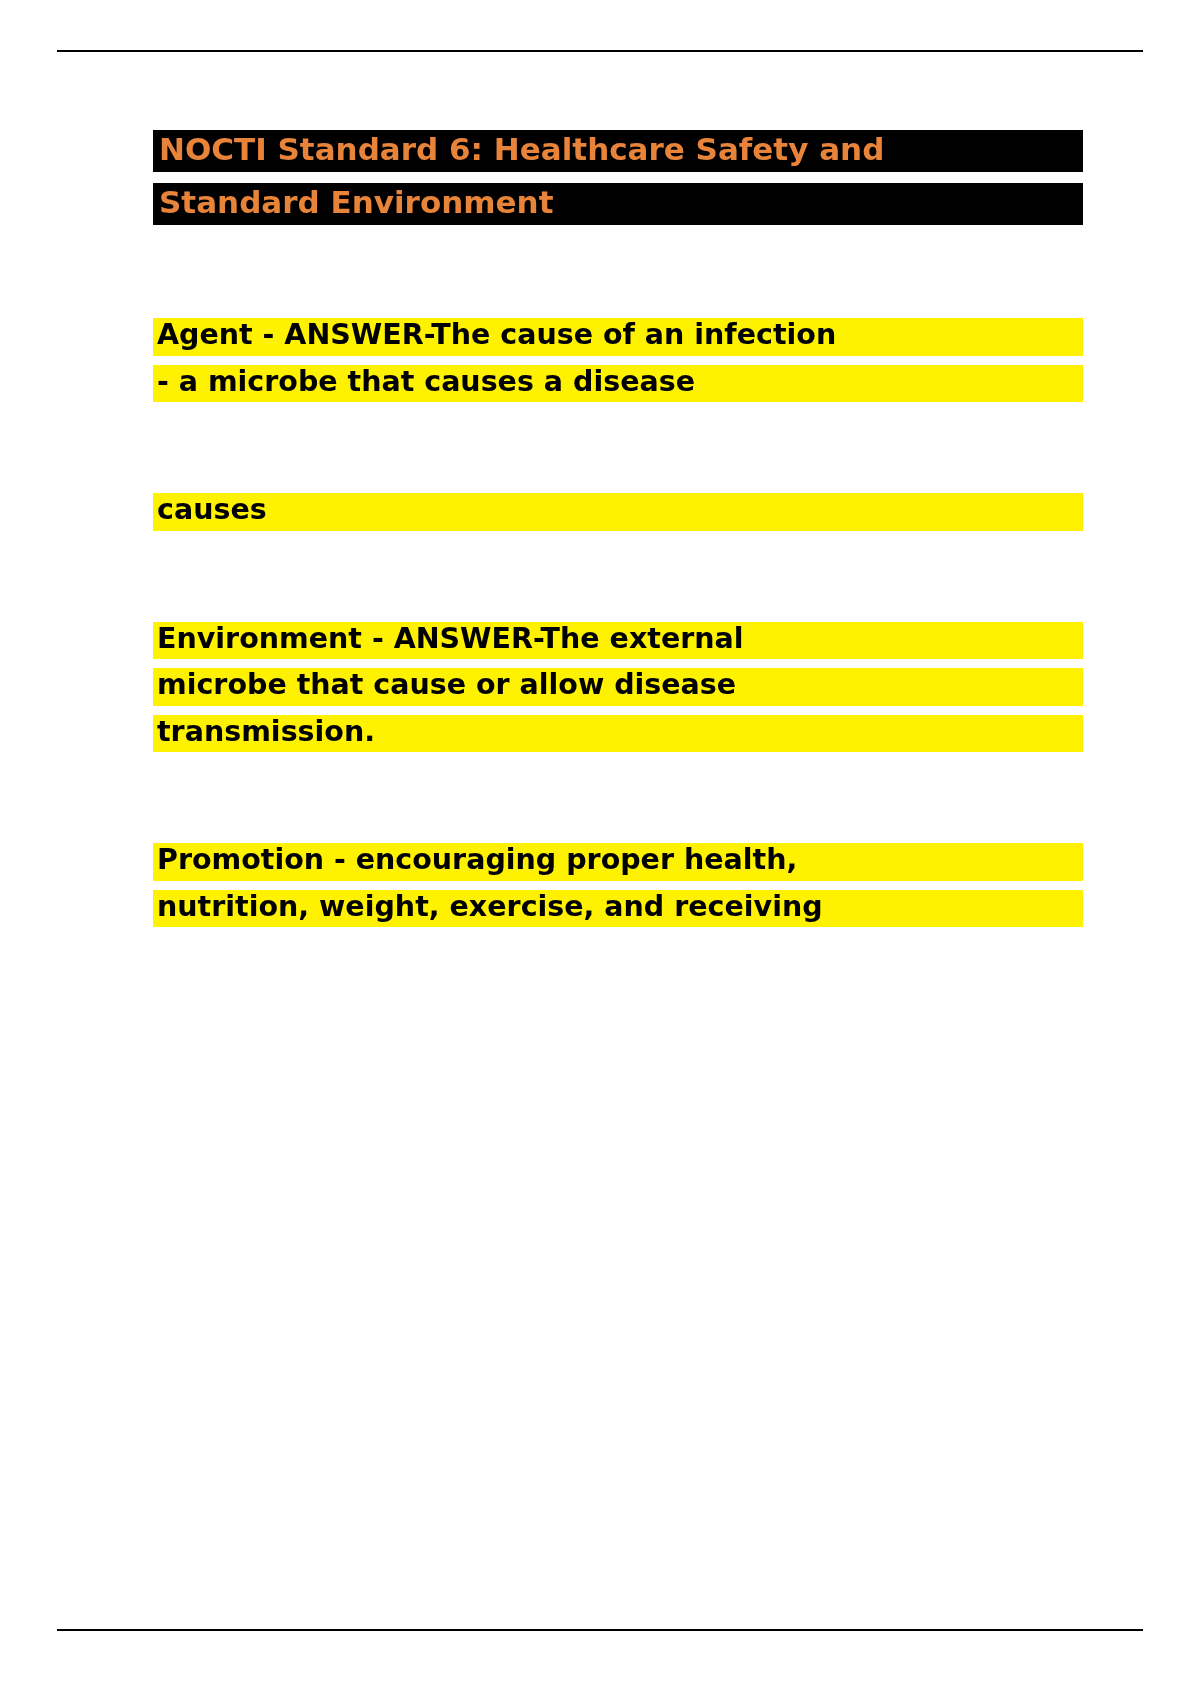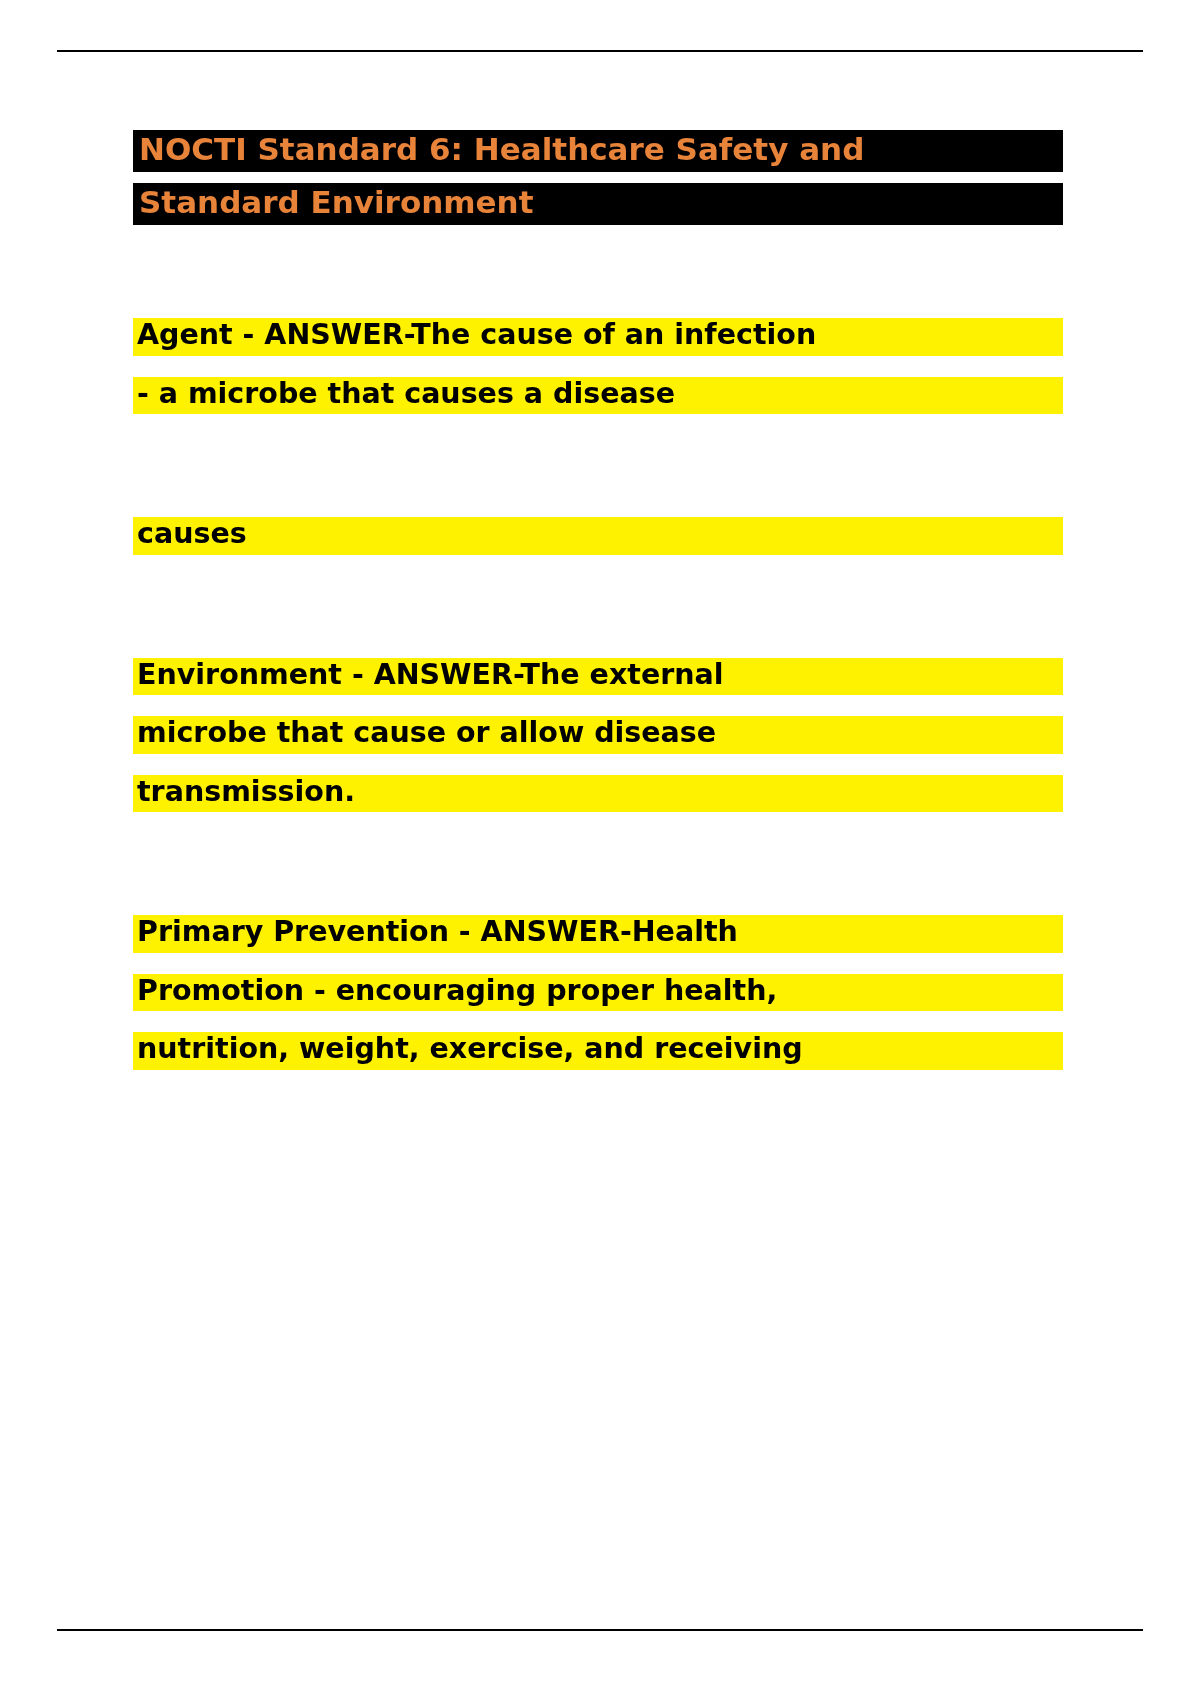--- a/index.html
+++ b/index.html
@@ -27,21 +27,21 @@
     left: 57px;
     width: 1086px;
     height: 2px;
     background: #000000;
   }
   .rule.top { top: 50px; }
   .rule.bottom { top: 1629px; }
 
   .content {
     position: absolute;
-    left: 133px;
+    left: 153px;
     top: 130px;
     width: 930px;
   }
 
   .block {
     margin: 0 0 0 0;
   }
 
   .line {
     display: block;
@@ -61,21 +61,21 @@
   .title {
     margin-bottom: 0;
   }
 
   
   .hl .line {
     font-size: 28.5px;
     color: #000000;
     background: #FFF200;
     padding: 3px 4px 6px 4px;
-    margin-bottom: 21px;
+    margin-bottom: 9px;
     box-decoration-break: clone;
   }
 
   .spacer-lg { height: 82px; }
   .spacer-md { height: 82px; }
 </style>
 </head>
 <body>
 
 <div class="page">
@@ -106,21 +106,20 @@
 
     <div class="block hl">
       <span class="line">Environment - ANSWER-The external</span>
       <span class="line">microbe that cause or allow disease</span>
       <span class="line">transmission.</span>
     </div>
 
     <div class="spacer-md"></div>
 
     <div class="block hl">
-      <span class="line">Primary Prevention - ANSWER-Health</span>
       <span class="line">Promotion - encouraging proper health,</span>
       <span class="line">nutrition, weight, exercise, and receiving</span>
     </div>
 
   </div>
 
   <div class="rule bottom"></div>
 
 </div>
 

